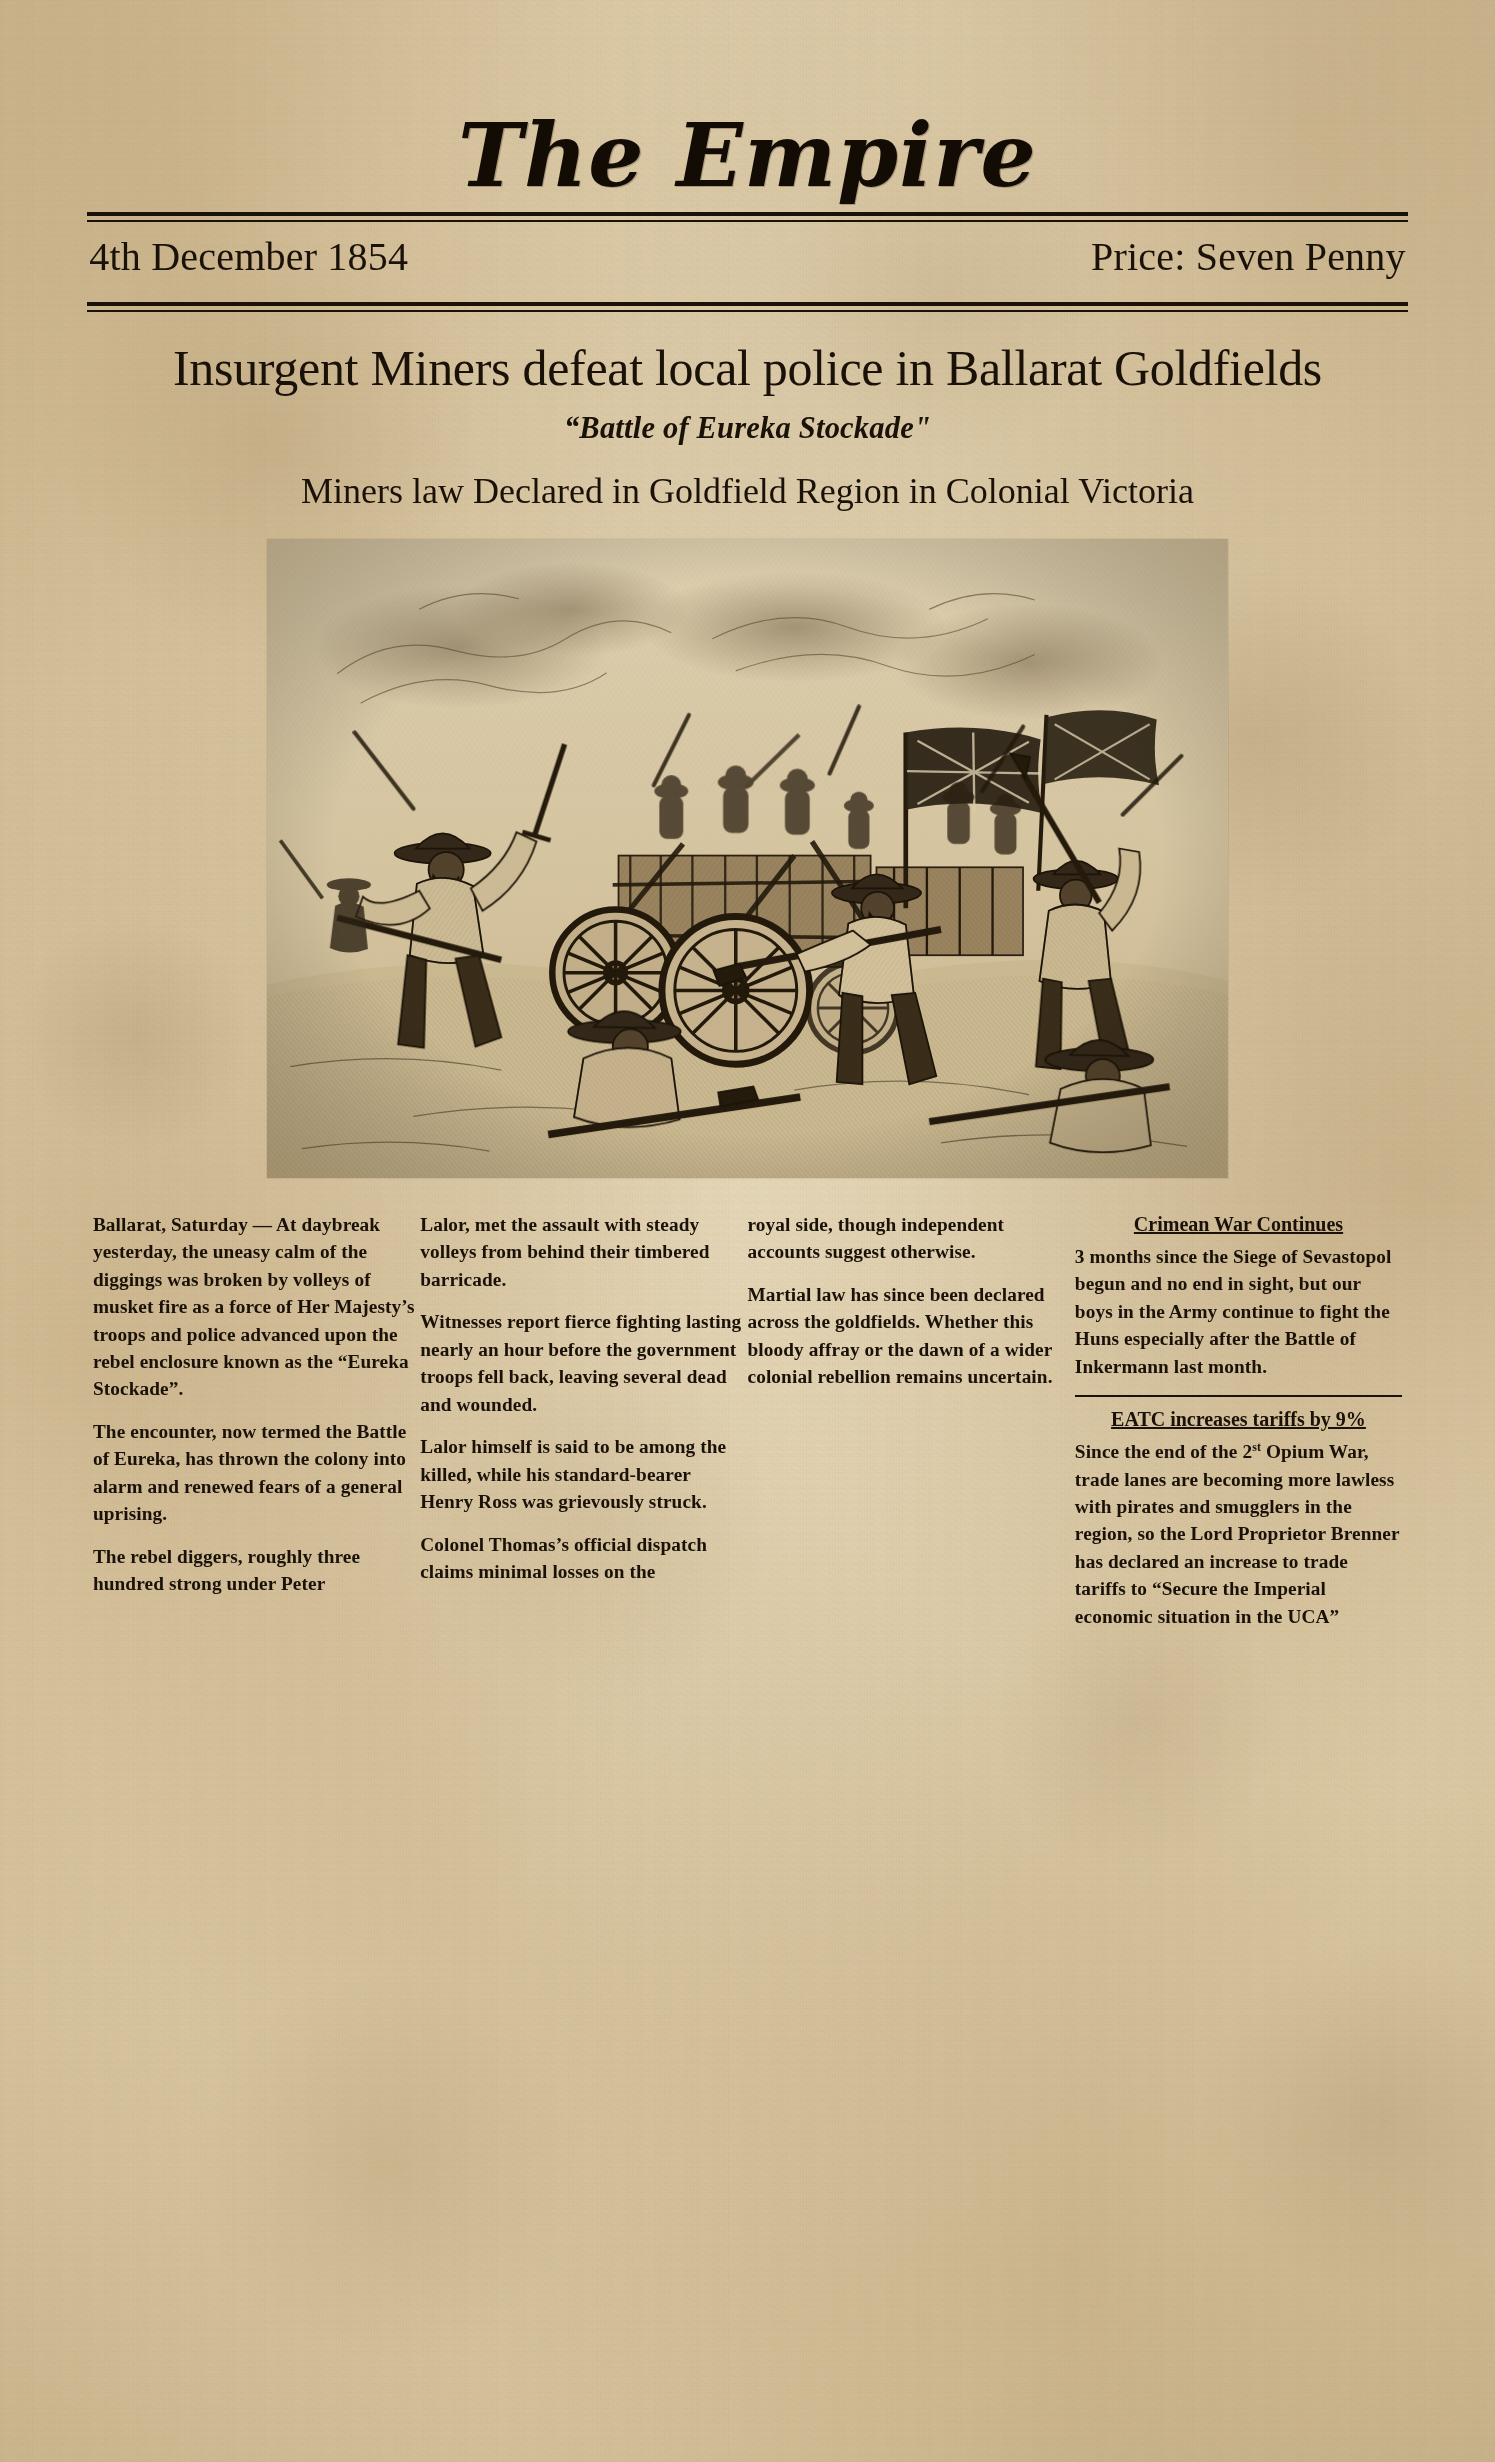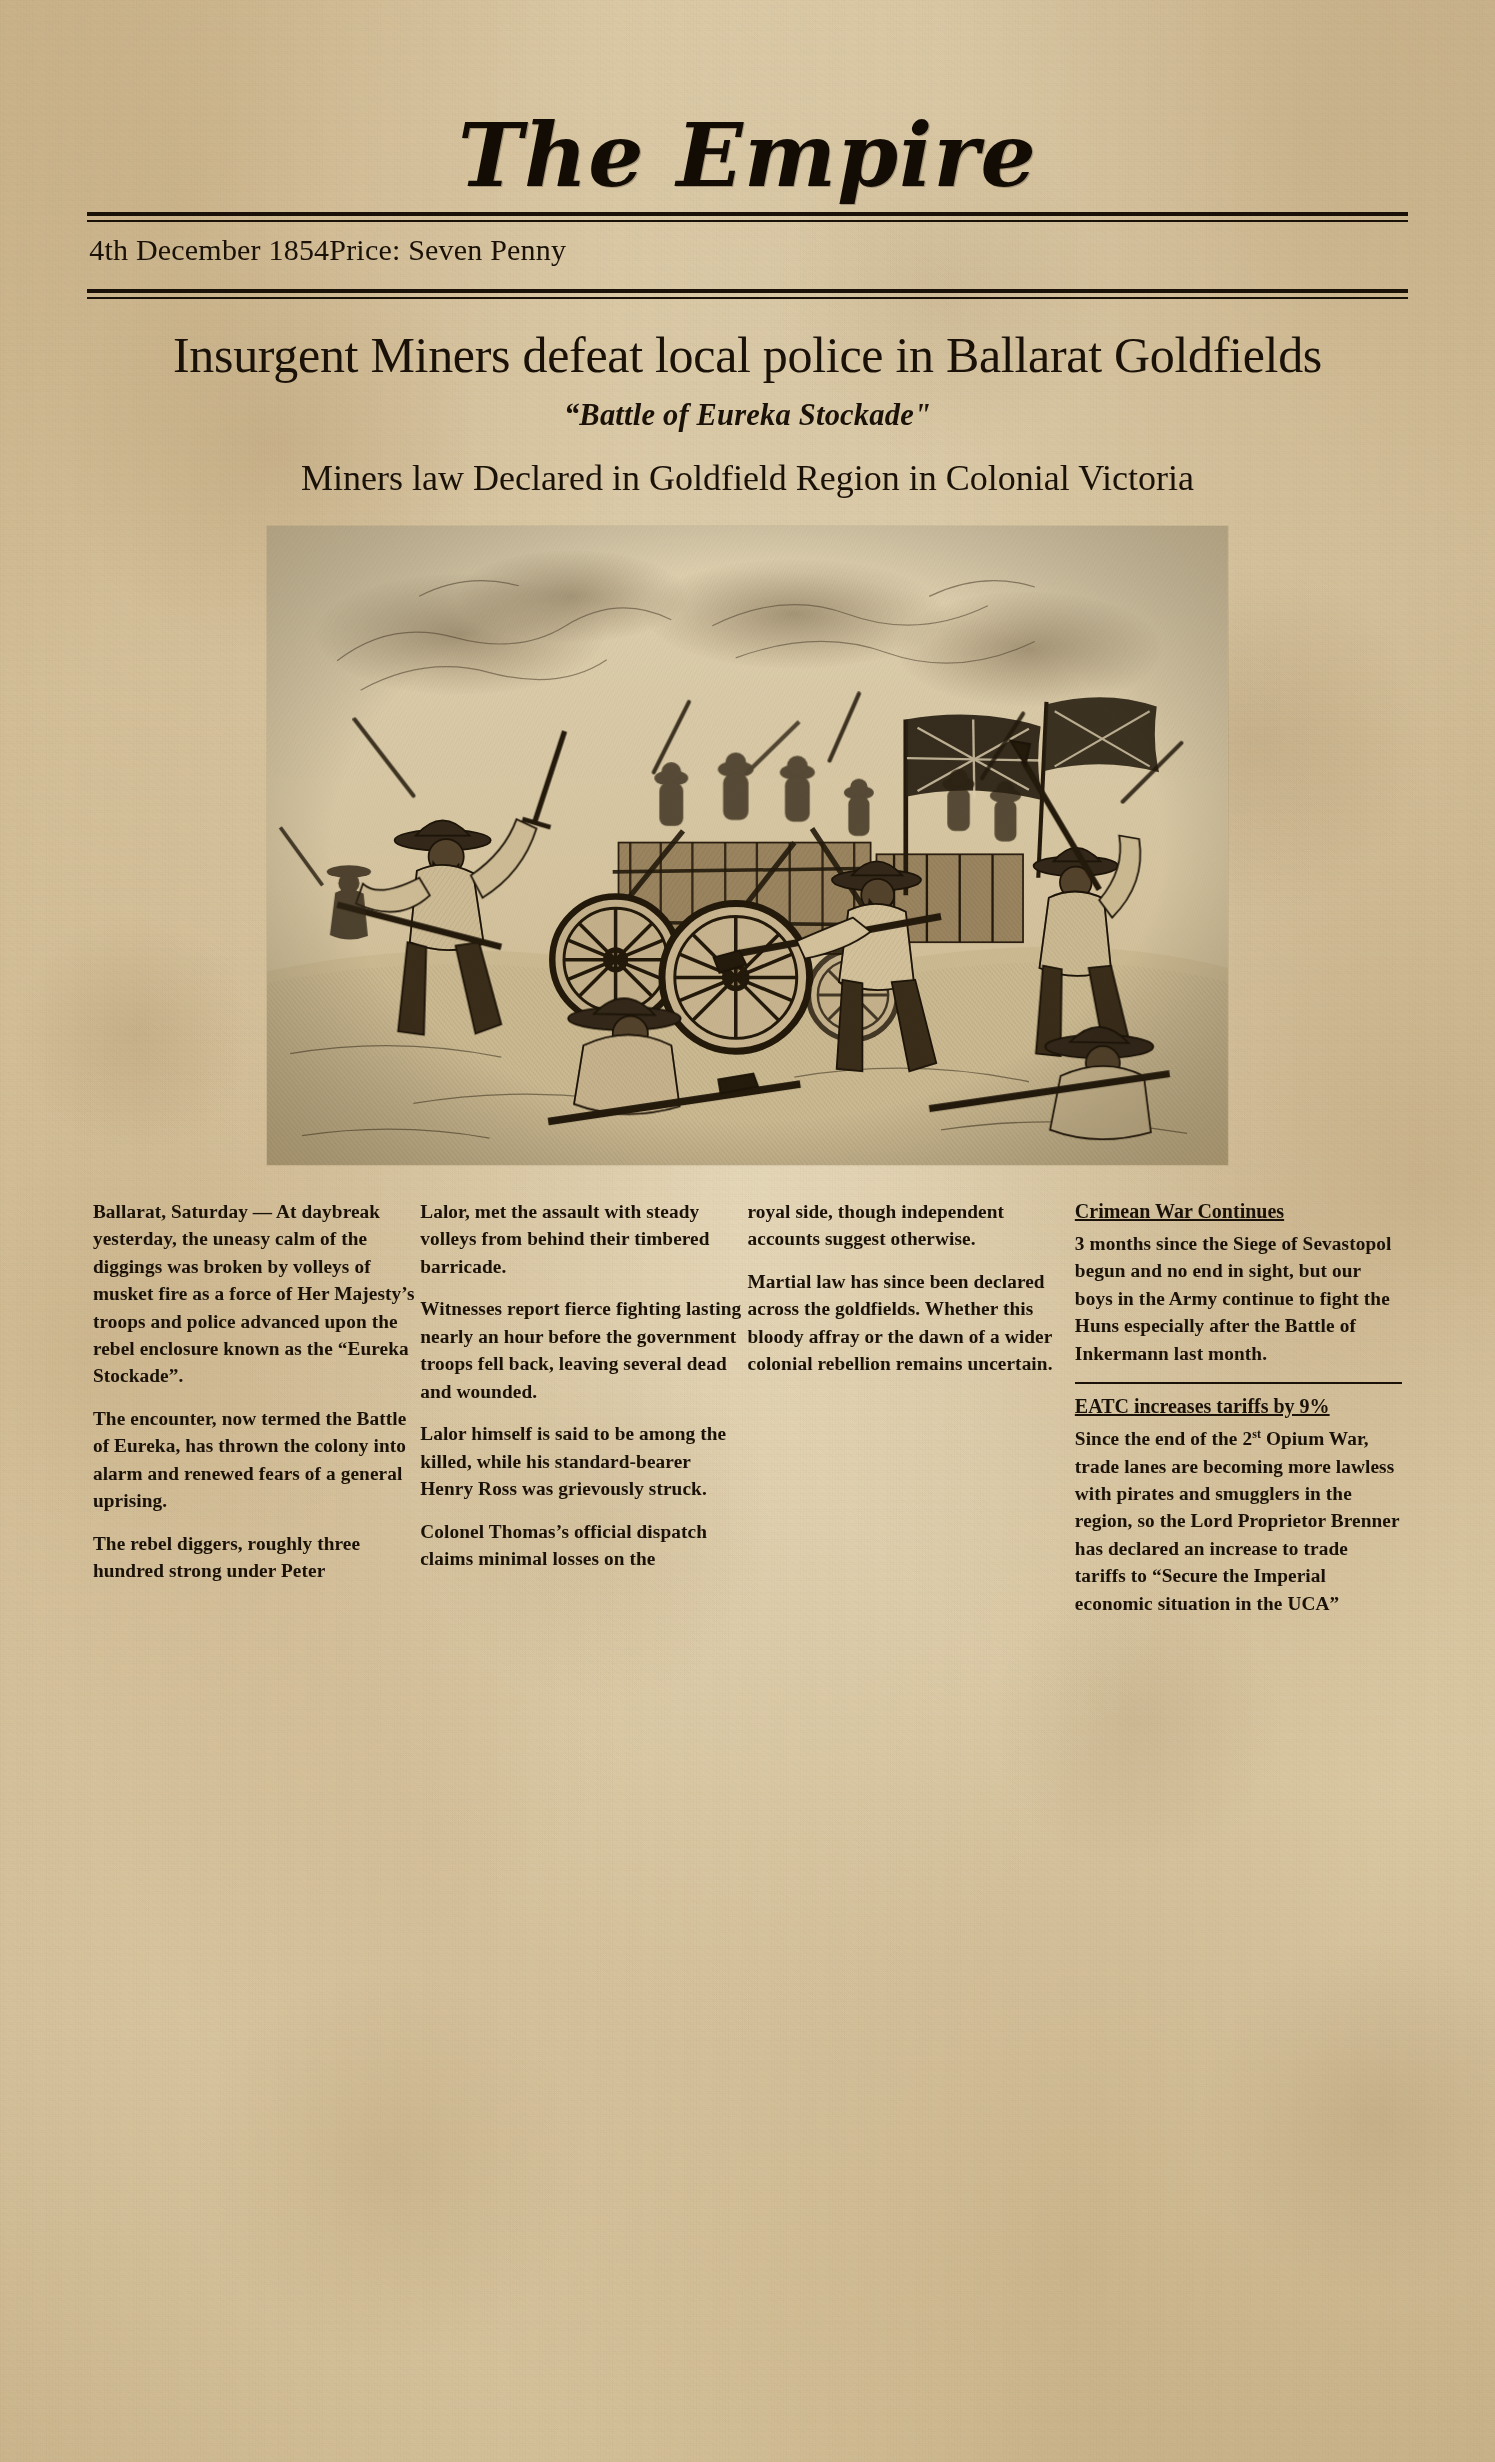--- a/index.html
+++ b/index.html
@@ -84,23 +84,23 @@
     background: #1a1208;
     margin: 13px 0 0 0;
   }
   .rule-thin {
     height: 1.8px;
     background: #1a1208;
     margin: 4.1px 0 0 0;
   }
   .dateline {
     display: flex;
-    justify-content: flex-start;
+    justify-content: space-between;
     align-items: baseline;
-    font-size: 30px;
+    font-size: 40px;
     padding: 10.6px 2.3px 9.4px 2.3px;
     letter-spacing: 0.2px;
   }
 
   
   .headline-block {
     text-align: center;
     padding-top: 27px;
   }
   .headline {
@@ -150,20 +150,21 @@
   }
   .col p {
     margin: 0 0 15.2px 0;
     font-weight: bold;
     letter-spacing: 0.1px;
   }
   .col.col4 p { font-weight: bold; }
   .brief-head {
     font-weight: bold;
     font-size: 20px;
+    text-align: center;
     text-decoration: underline;
     margin: 0 0 5.9px 0;
     line-height: 1.3;
   }
   .brief-rule {
     height: 1.8px;
     background: #1a1208;
     margin: 11.7px 0 9.4px 0;
   }
   .col4-body { margin-top: 2.3px; }

